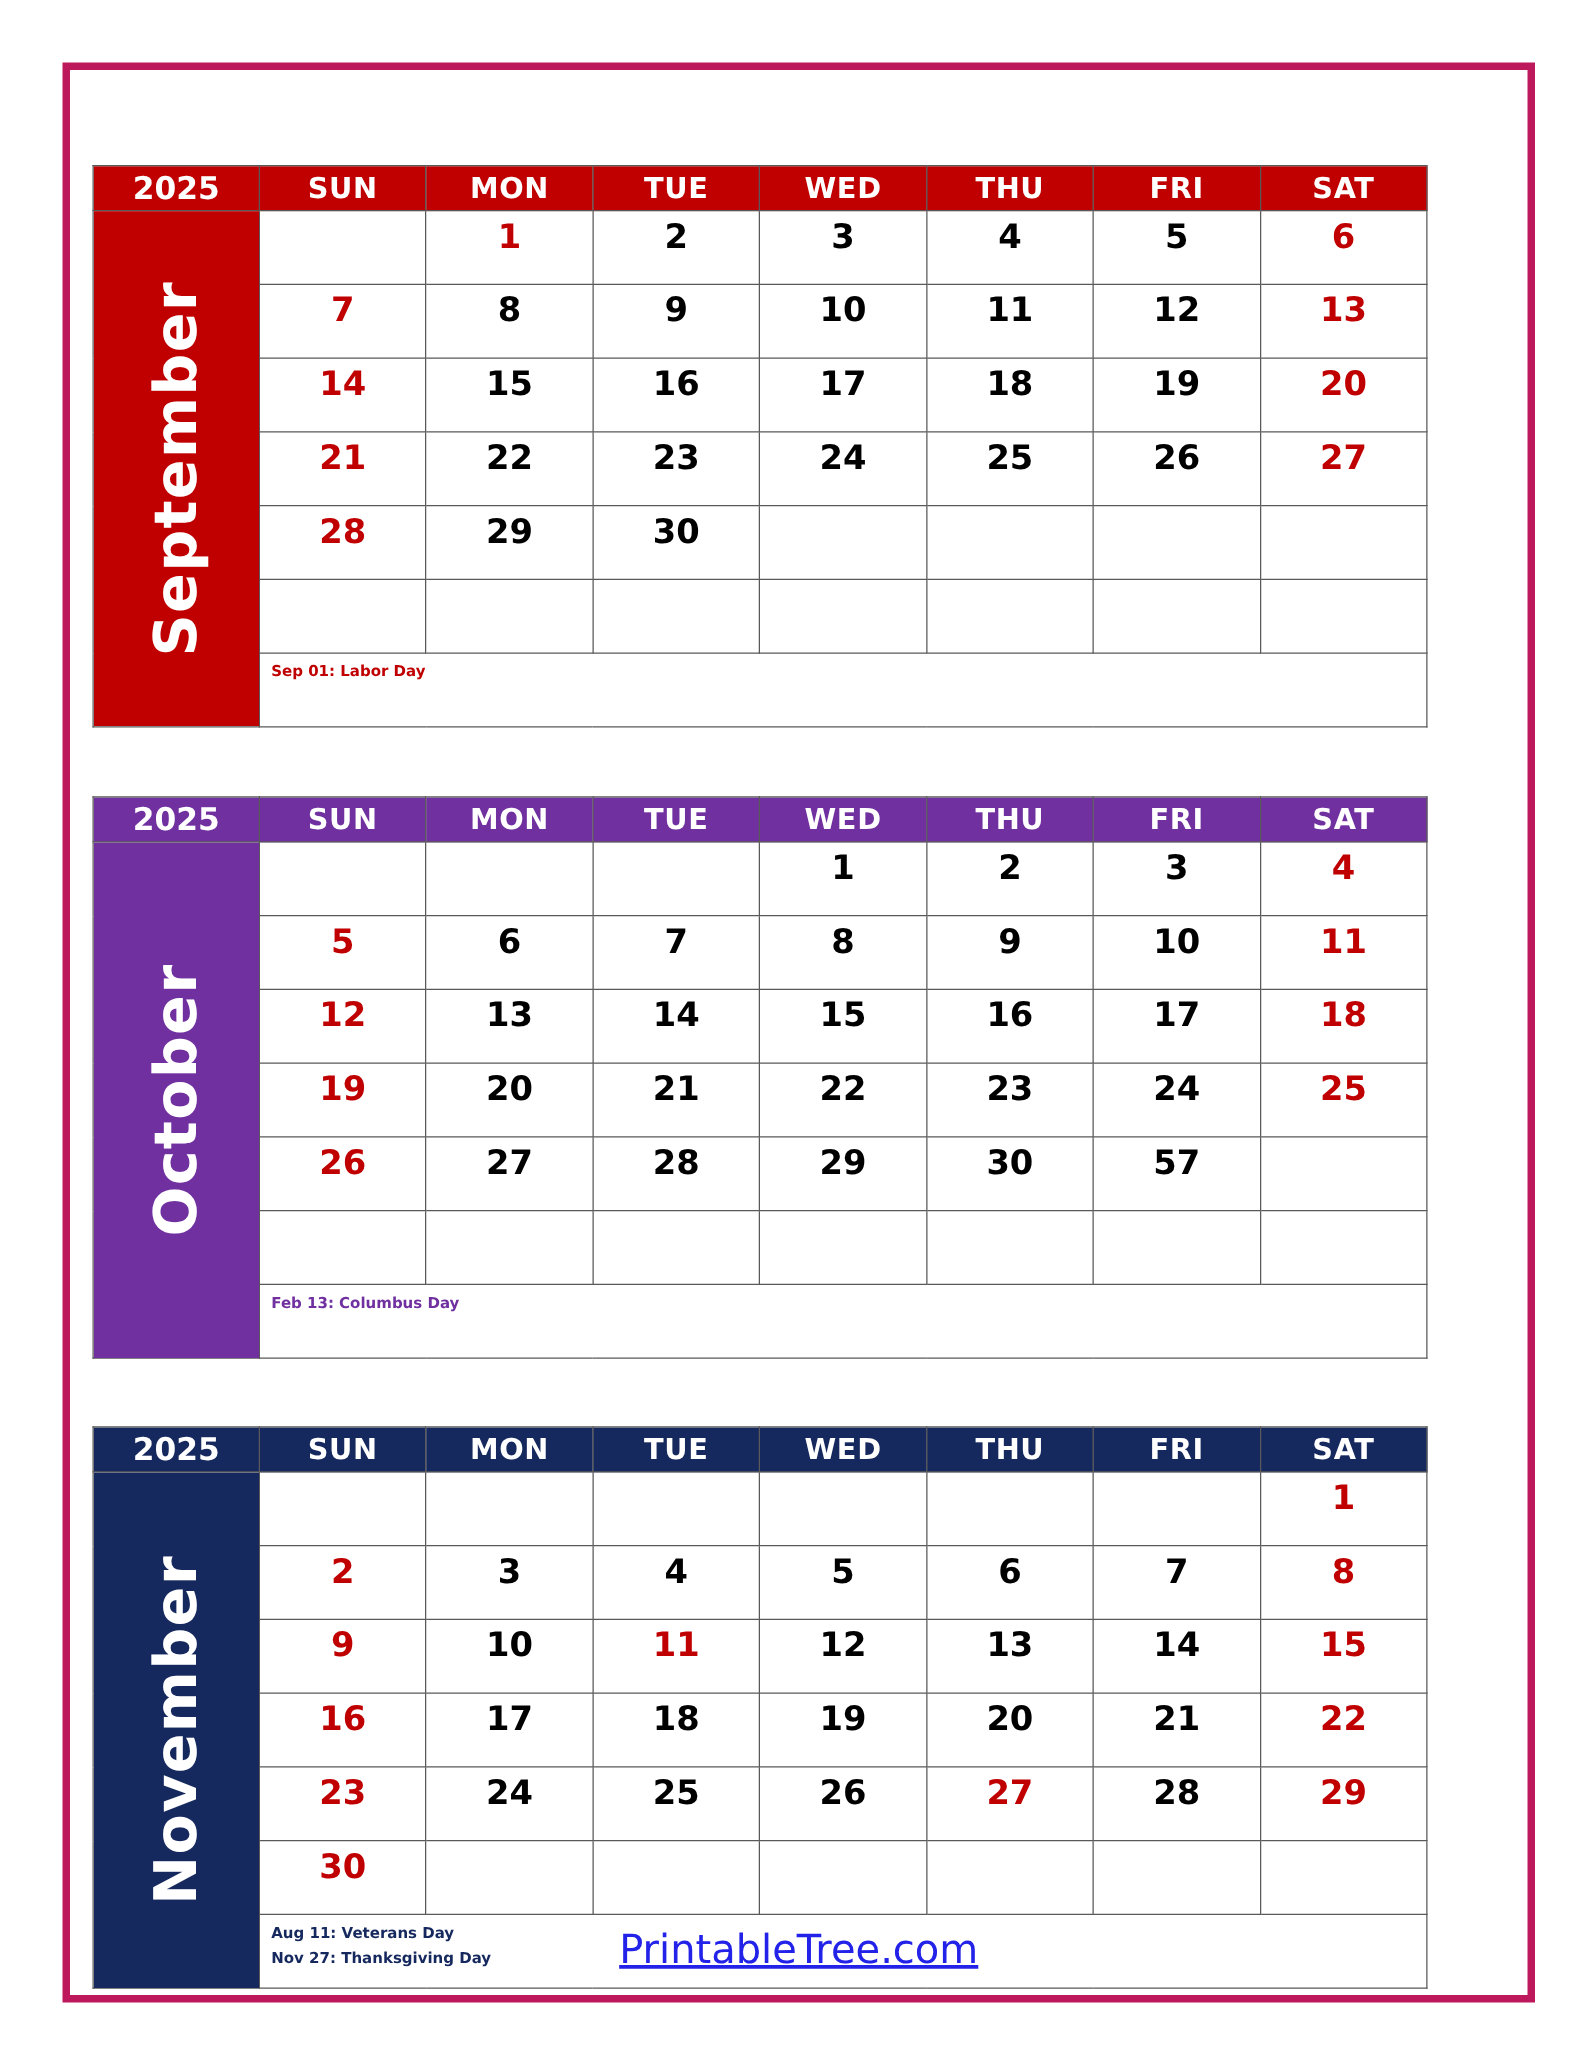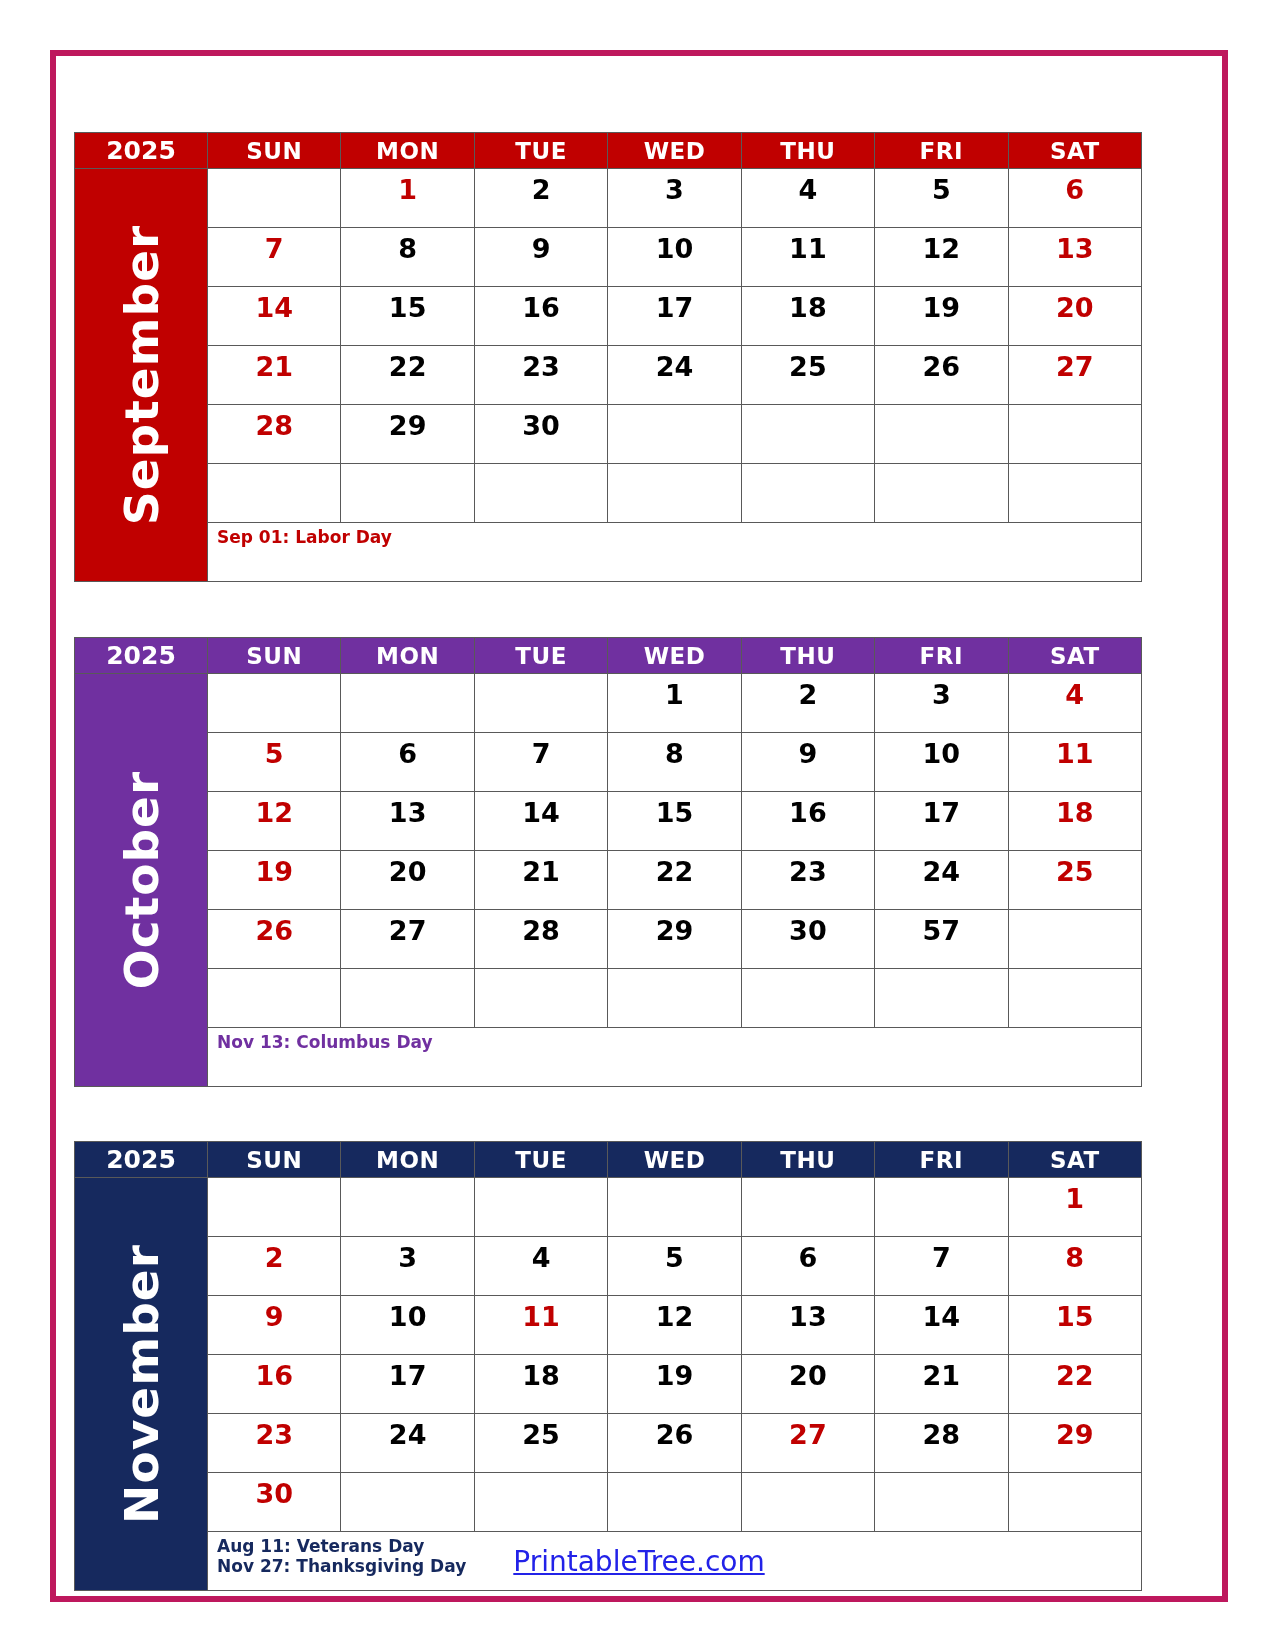--- a/index.html
+++ b/index.html
@@ -73,34 +73,34 @@
     font-weight: bold;
     color: #000000;
   }
   .date-red { color: var(--red-date, #C00000); }
   .note-cell {
     height: 54px;
     background: #ffffff;
     vertical-align: top;
     text-align: left;
     padding: 4px 0 0 9px;
-    font-size: 17px;
+    font-size: 12px;
     font-weight: bold;
     color: var(--theme);
     line-height: 20px;
   }
   .site-link-wrap {
     position: absolute;
     left: 0;
     right: 0;
     bottom: 18px;
     text-align: center;
   }
   .site-link {
-    font-size: 28px;
+    font-size: 32px;
     color: var(--link-blue, #2222E8);
     text-decoration: underline;
     cursor: pointer;
   }
 </style>
 </head>
 <body>
 
 <div class="page-frame">
 
@@ -255,21 +255,21 @@
           <td class="date-cell"></td>
           <td class="date-cell"></td>
           <td class="date-cell"></td>
           <td class="date-cell"></td>
           <td class="date-cell"></td>
           <td class="date-cell"></td>
           <td class="date-cell"></td>
         </tr>
         <tr>
           <td class="note-cell" colspan="7">
-            <div>Nov 13: Columbus Day</div>
+            <div>Feb 13: Columbus Day</div>
           </td>
         </tr>
       </tbody>
   </table>
 
   <table class="cal third" style="--theme: #16295E;">
     <colgroup>
         <col style="width:133px">
       </colgroup>
     <thead>

